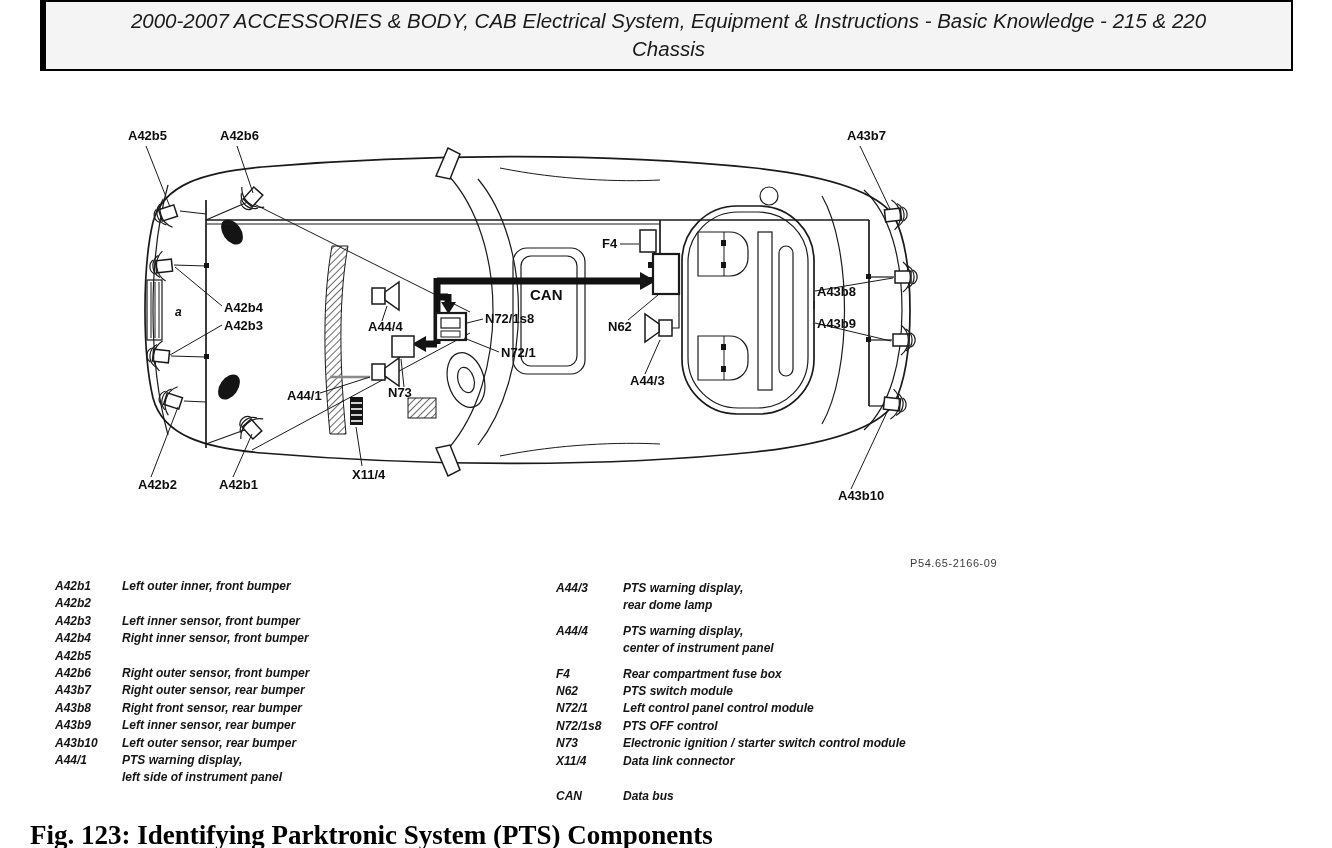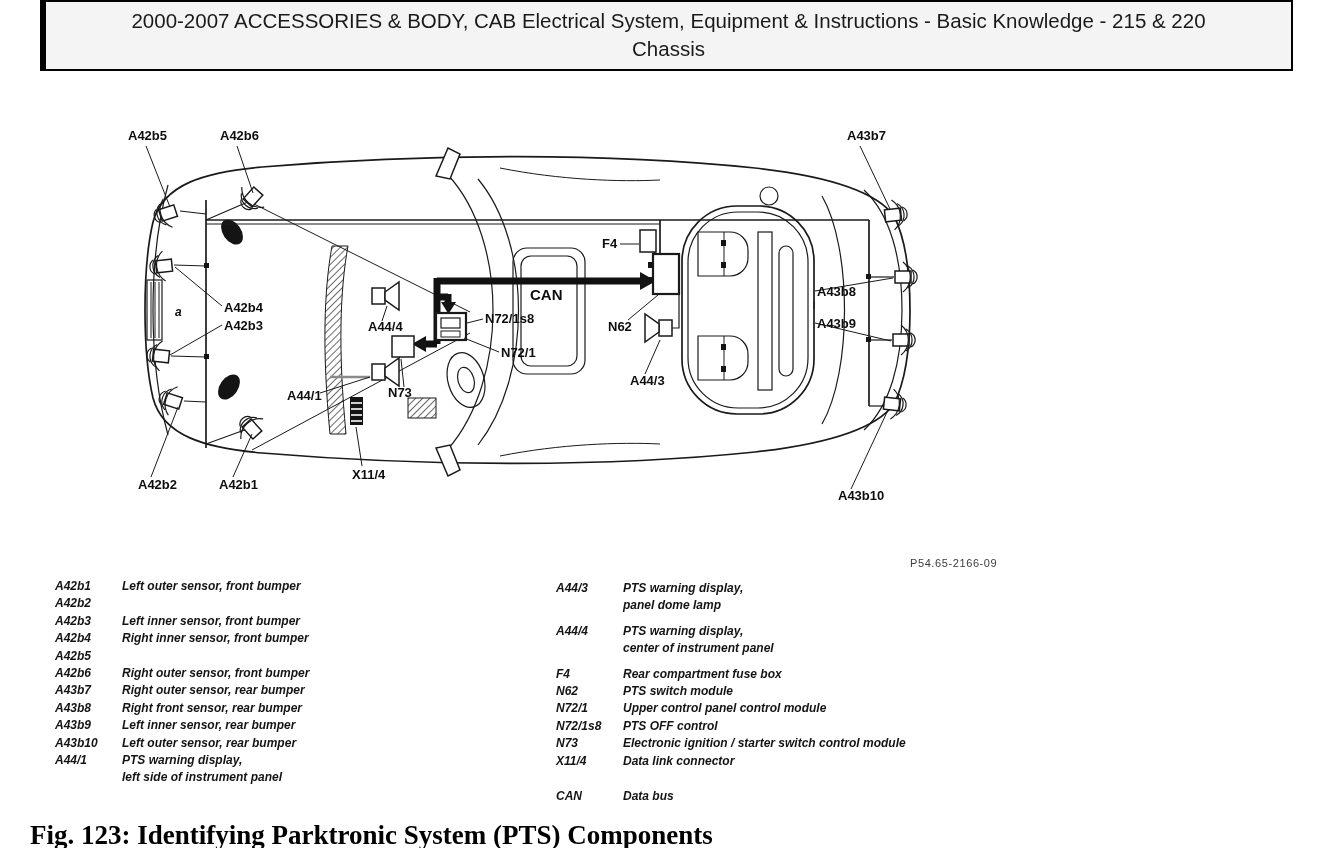--- a/index.html
+++ b/index.html
@@ -5,21 +5,21 @@
   html,body{margin:0;padding:0;}
   body{
     width:1332px;height:848px;position:relative;overflow:hidden;
     background:#ffffff;font-family:"Liberation Sans",sans-serif;color:#111;
   }
   
   .header-box{
     position:absolute;left:40px;top:0;width:1245px;height:62px;
     background:#f4f4f4;border:2px solid #000;border-left-width:6px;
     text-align:center;padding-top:5px;
-    font-size:20.5px;line-height:28px;color:#1a1a1a;
+    font-size:20.5px;line-height:28px;color:#1a1a1a;font-style:italic;
   }
   
   .diagram-wrap{position:absolute;left:95px;top:95px;width:940px;height:490px;}
   svg{display:block;}
   .ln{stroke:#1a1a1a;stroke-width:1.2;fill:none;}
   .ln1{stroke:#1a1a1a;stroke-width:1;fill:none;}
   .ln16{stroke:#1a1a1a;stroke-width:1.7;fill:none;}
   .fillw{fill:#ffffff;stroke:#1a1a1a;stroke-width:1.5;}
   .fillw2{fill:#ffffff;stroke:#1a1a1a;stroke-width:2.2;}
   .blk{fill:#141414;stroke:none;}
@@ -277,21 +277,21 @@
     <text class="lbl" x="838" y="500">A43b10</text>
     <text class="lbl-a" x="175" y="316">a</text>
     <text class="pn" x="910" y="567">P54.65-2166-09</text>
   </g>
 </svg>
 </div>
 
 <div class="legend-col legend-left">
   <div class="legend-row">
       <span class="code">A42b1</span>
-      <span class="desc">Left outer sensor, front bumper</span>
+      <span class="desc">Left outer inner, front bumper</span>
     </div>
   <div class="legend-row">
       <span class="code">A42b2</span>
     </div>
   <div class="legend-row">
       <span class="code">A42b3</span>
       <span class="desc">Left inner sensor, front bumper</span>
     </div>
   <div class="legend-row">
       <span class="code">A42b4</span>
@@ -327,41 +327,41 @@
         <div>left side of instrument panel</div>
       </span>
     </div>
 </div>
 
 <div class="legend-col legend-right">
   <div class="legend-row">
       <span class="code">A44/3</span>
       <span class="desc">
         <div>PTS warning display,</div>
-        <div>panel dome lamp</div>
+        <div>rear dome lamp</div>
       </span>
     </div>
   <div class="legend-row gap8">
       <span class="code">A44/4</span>
       <span class="desc">
         <div>PTS warning display,</div>
         <div>center of instrument panel</div>
       </span>
     </div>
   <div class="legend-row gap8">
       <span class="code">F4</span>
       <span class="desc">Rear compartment fuse box</span>
     </div>
   <div class="legend-row">
       <span class="code">N62</span>
       <span class="desc">PTS switch module</span>
     </div>
   <div class="legend-row">
       <span class="code">N72/1</span>
-      <span class="desc">Upper control panel control module</span>
+      <span class="desc">Left control panel control module</span>
     </div>
   <div class="legend-row">
       <span class="code">N72/1s8</span>
       <span class="desc">PTS OFF control</span>
     </div>
   <div class="legend-row">
       <span class="code">N73</span>
       <span class="desc">Electronic ignition / starter switch control module</span>
     </div>
   <div class="legend-row">

